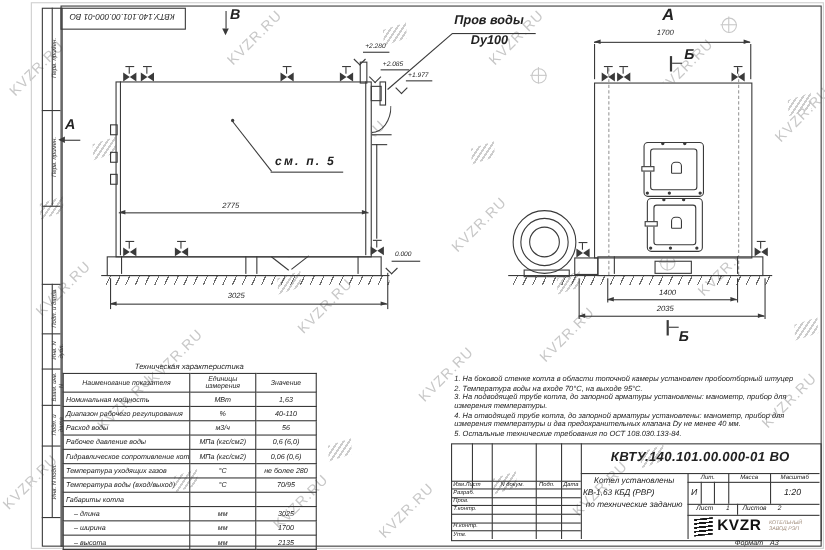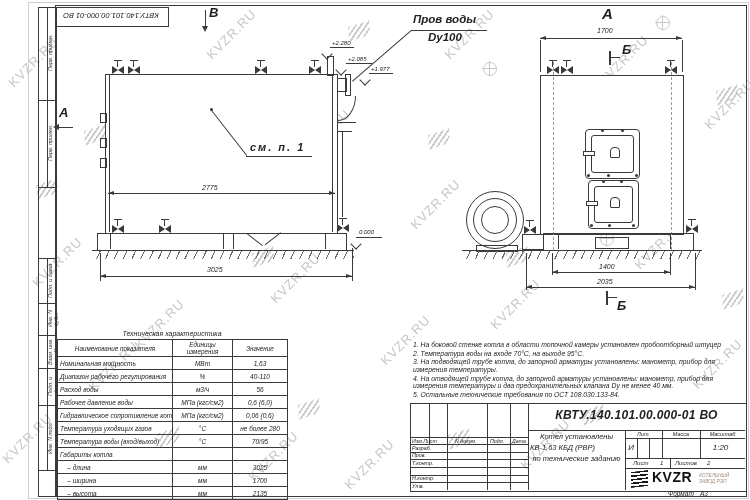--- a/index.html
+++ b/index.html
@@ -220,21 +220,21 @@
   <div class="lnh" style="left:356px;top:237px;width:26px"></div>
   <div class="vmark" style="left:352px;top:240px"></div>
 
   <div class="t b" style="left:413px;top:14px;font-size:11.5px">Пров воды</div>
   <div class="t b" style="left:428px;top:32px;font-size:11.5px">Dy100</div>
   <div class="lnh" style="left:411px;top:30px;width:76px"></div>
   <div class="rot" style="left:352px;top:81px;width:78px;transform:rotate(-40.8deg)"></div>
 
   <div style="position:absolute;left:210px;top:108px;width:3px;height:3px;border-radius:50%;background:#3a3a3a"></div>
   <div class="rot" style="left:211px;top:109px;width:59px;transform:rotate(52deg)"></div>
-  <div class="t b" style="left:250px;top:142px;font-size:11px;letter-spacing:2px">см. п. 1</div>
+  <div class="t b" style="left:250px;top:142px;font-size:11px;letter-spacing:2px">см. п. 5</div>
   <div class="lnh" style="left:246px;top:156px;width:66px"></div>
 
   <div class="dim" style="left:108px;top:193px;width:227px"></div>
   <div class="t" style="left:202px;top:184px;font-size:7px">2775</div>
   <div class="ext" style="left:100px;top:253px;height:28px"></div>
   <div class="ext" style="left:352px;top:248px;height:33px"></div>
   <div class="dim" style="left:100px;top:276px;width:252px"></div>
   <div class="t" style="left:207px;top:266px;font-size:7px">3025</div>
 
   <div class="t b" style="left:602px;top:6px;font-size:15px">А</div>

